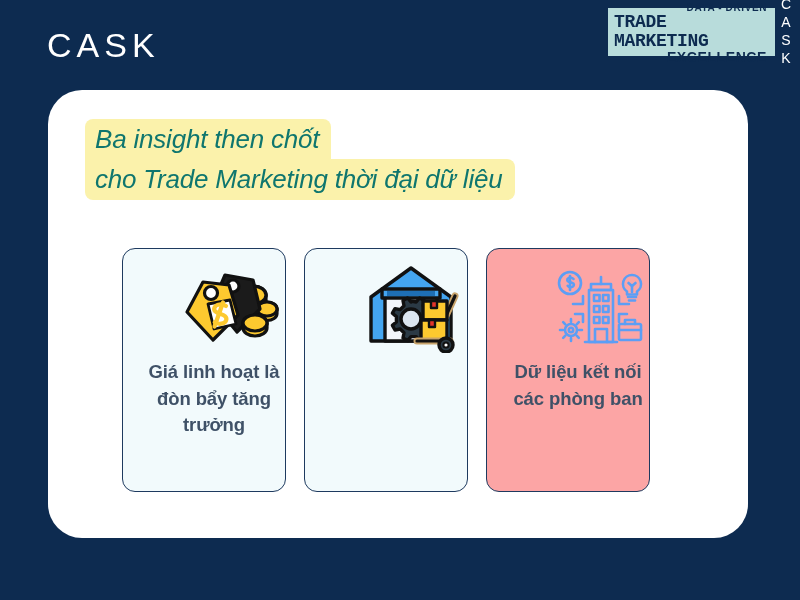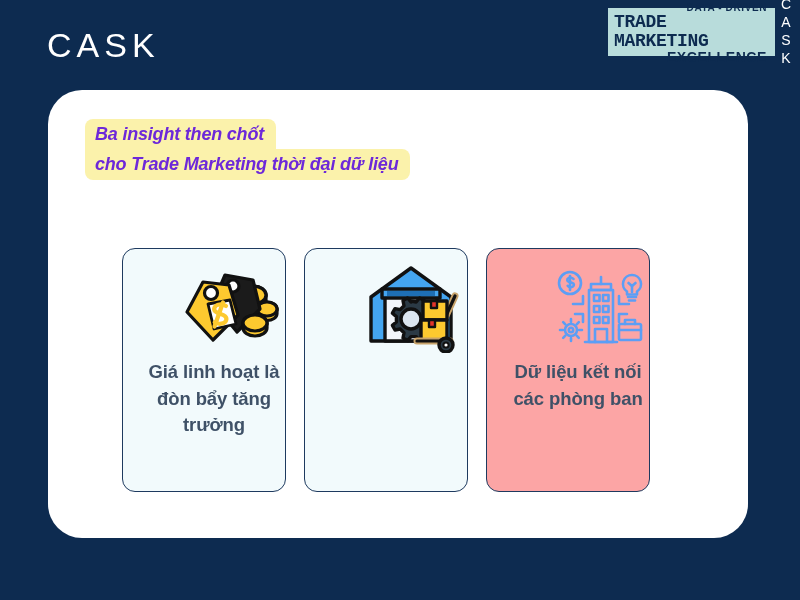--- a/index.html
+++ b/index.html
@@ -105,23 +105,23 @@
   
   .headline {
     position: absolute;
     left: 85px;
     top: 119px;
     width: 470px;
   }
   .hl-line {
     display: table;
     background: #fbf2ab;
-    color: #6d28d9;
-    font-size: 18px;
-    font-weight: bold;
+    color: #0f766e;
+    font-size: 26px;
+    font-weight: normal;
     font-style: italic;
     letter-spacing: -0.2px;
     padding: 5px 12px 5px 10px;
     white-space: nowrap;
   }
   .hl-line-1 {
     border-radius: 8px 8px 0 0;
     margin-bottom: -1px;
   }
   .hl-line-2 {

